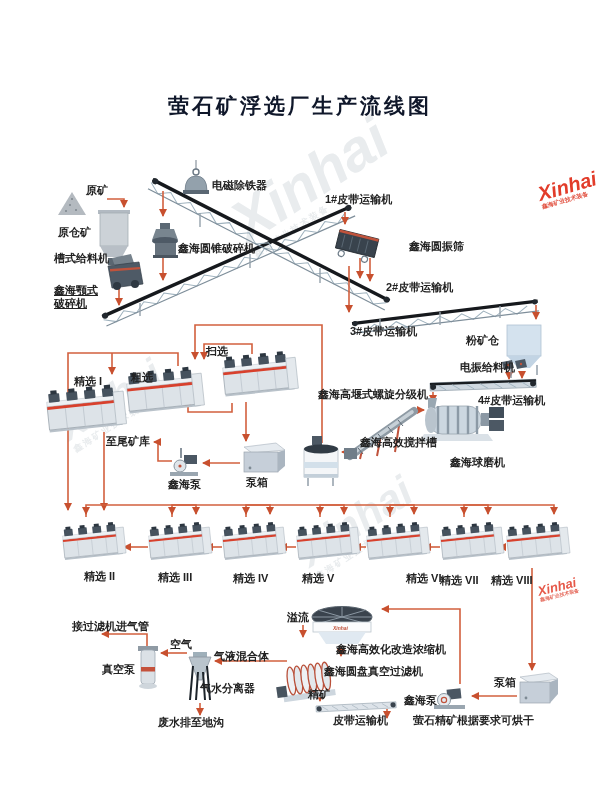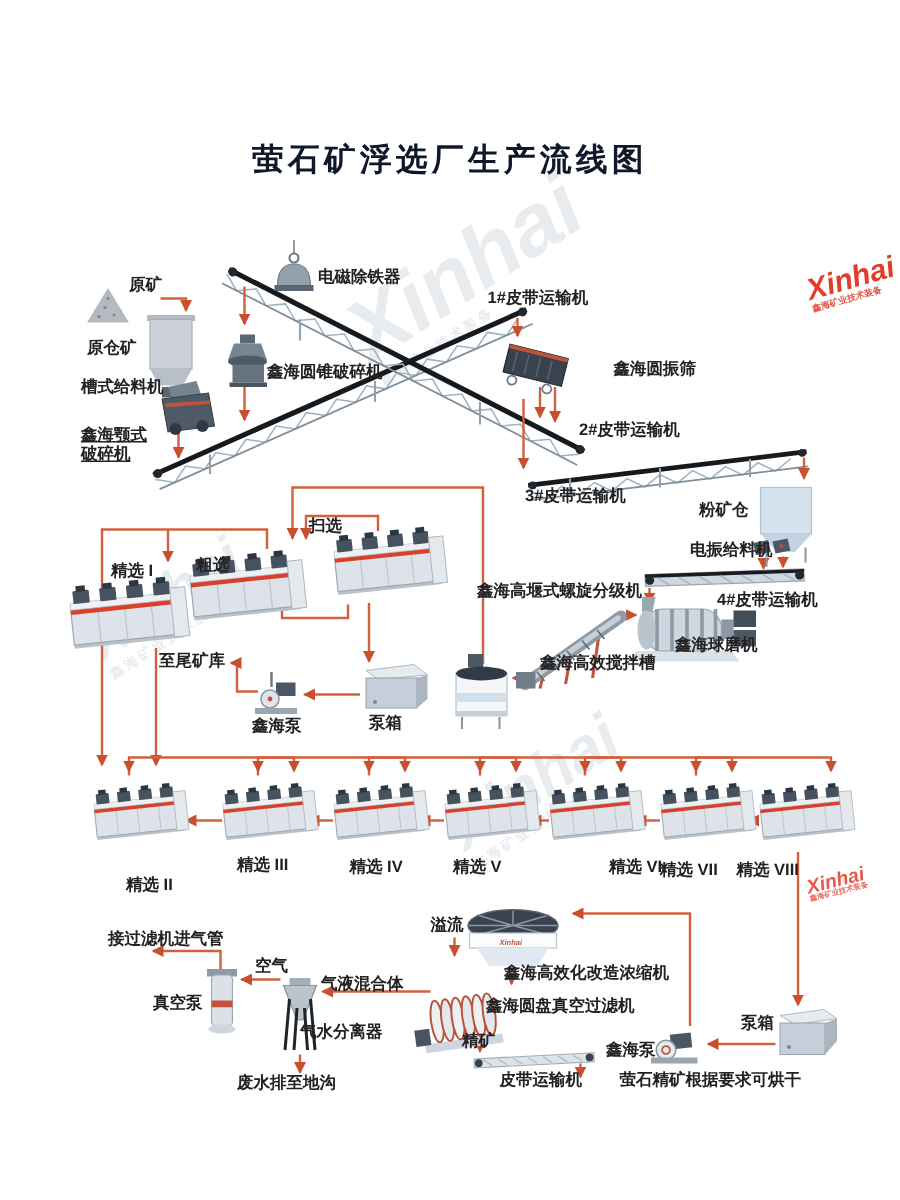--- a/index.html
+++ b/index.html
@@ -344,30 +344,30 @@
   <div class="lbl wrap" style="left:54px;top:284px;text-decoration:underline;">鑫海颚式破碎机</div>
   <div class="lbl" style="left:212px;top:179px;">电磁除铁器</div>
   <div class="lbl" style="left:178px;top:242px;">鑫海圆锥破碎机</div>
   <div class="lbl" style="left:325px;top:193px;">1#皮带运输机</div>
   <div class="lbl" style="left:380px;top:240px;margin-left:29px;">鑫海圆振筛</div>
   <div class="lbl" style="left:386px;top:281px;">2#皮带运输机</div>
   <div class="lbl" style="left:350px;top:325px;">3#皮带运输机</div>
   <div class="lbl" style="left:466px;top:334px;">粉矿仓</div>
   <div class="lbl" style="left:460px;top:361px;">电振给料机</div>
   <div class="lbl" style="left:478px;top:394px;">4#皮带运输机</div>
-  <div class="lbl" style="left:450px;top:424px;">鑫海球磨机</div>
+  <div class="lbl" style="left:450px;top:456px;">鑫海球磨机</div>
   <div class="lbl" style="left:318px;top:388px;">鑫海高堰式螺旋分级机</div>
   <div class="lbl" style="left:340px;top:436px;padding-left:20px;">鑫海高效搅拌槽</div>
   <div class="lbl" style="left:74px;top:375px;">精选 I</div>
   <div class="lbl" style="left:131px;top:371px;">粗选</div>
   <div class="lbl" style="left:206px;top:345px;">扫选</div>
   <div class="lbl" style="left:106px;top:435px;">至尾矿库</div>
   <div class="lbl" style="left:168px;top:478px;">鑫海泵</div>
   <div class="lbl" style="left:246px;top:476px;">泵箱</div>
-  <div class="lbl" style="left:84px;top:584px;">精选 II</div>
+  <div class="lbl" style="left:84px;top:570px;">精选 II</div>
   <div class="lbl" style="left:158px;top:571px;">精选 III</div>
   <div class="lbl" style="left:233px;top:572px;">精选 IV</div>
   <div class="lbl" style="left:302px;top:572px;">精选 V</div>
   <div class="lbl" style="left:368px;top:572px;margin-left:38px;">精选 VI</div>
   <div class="lbl" style="left:440px;top:574px;">精选 VII</div>
   <div class="lbl" style="left:491px;top:574px;">精选 VIII</div>
   <div class="lbl" style="left:287px;top:611px;">溢流</div>
   <div class="lbl" style="left:336px;top:643px;">鑫海高效化改造浓缩机</div>
   <div class="lbl" style="left:324px;top:665px;">鑫海圆盘真空过滤机</div>
   <div class="lbl" style="left:308px;top:688px;">精矿</div>

